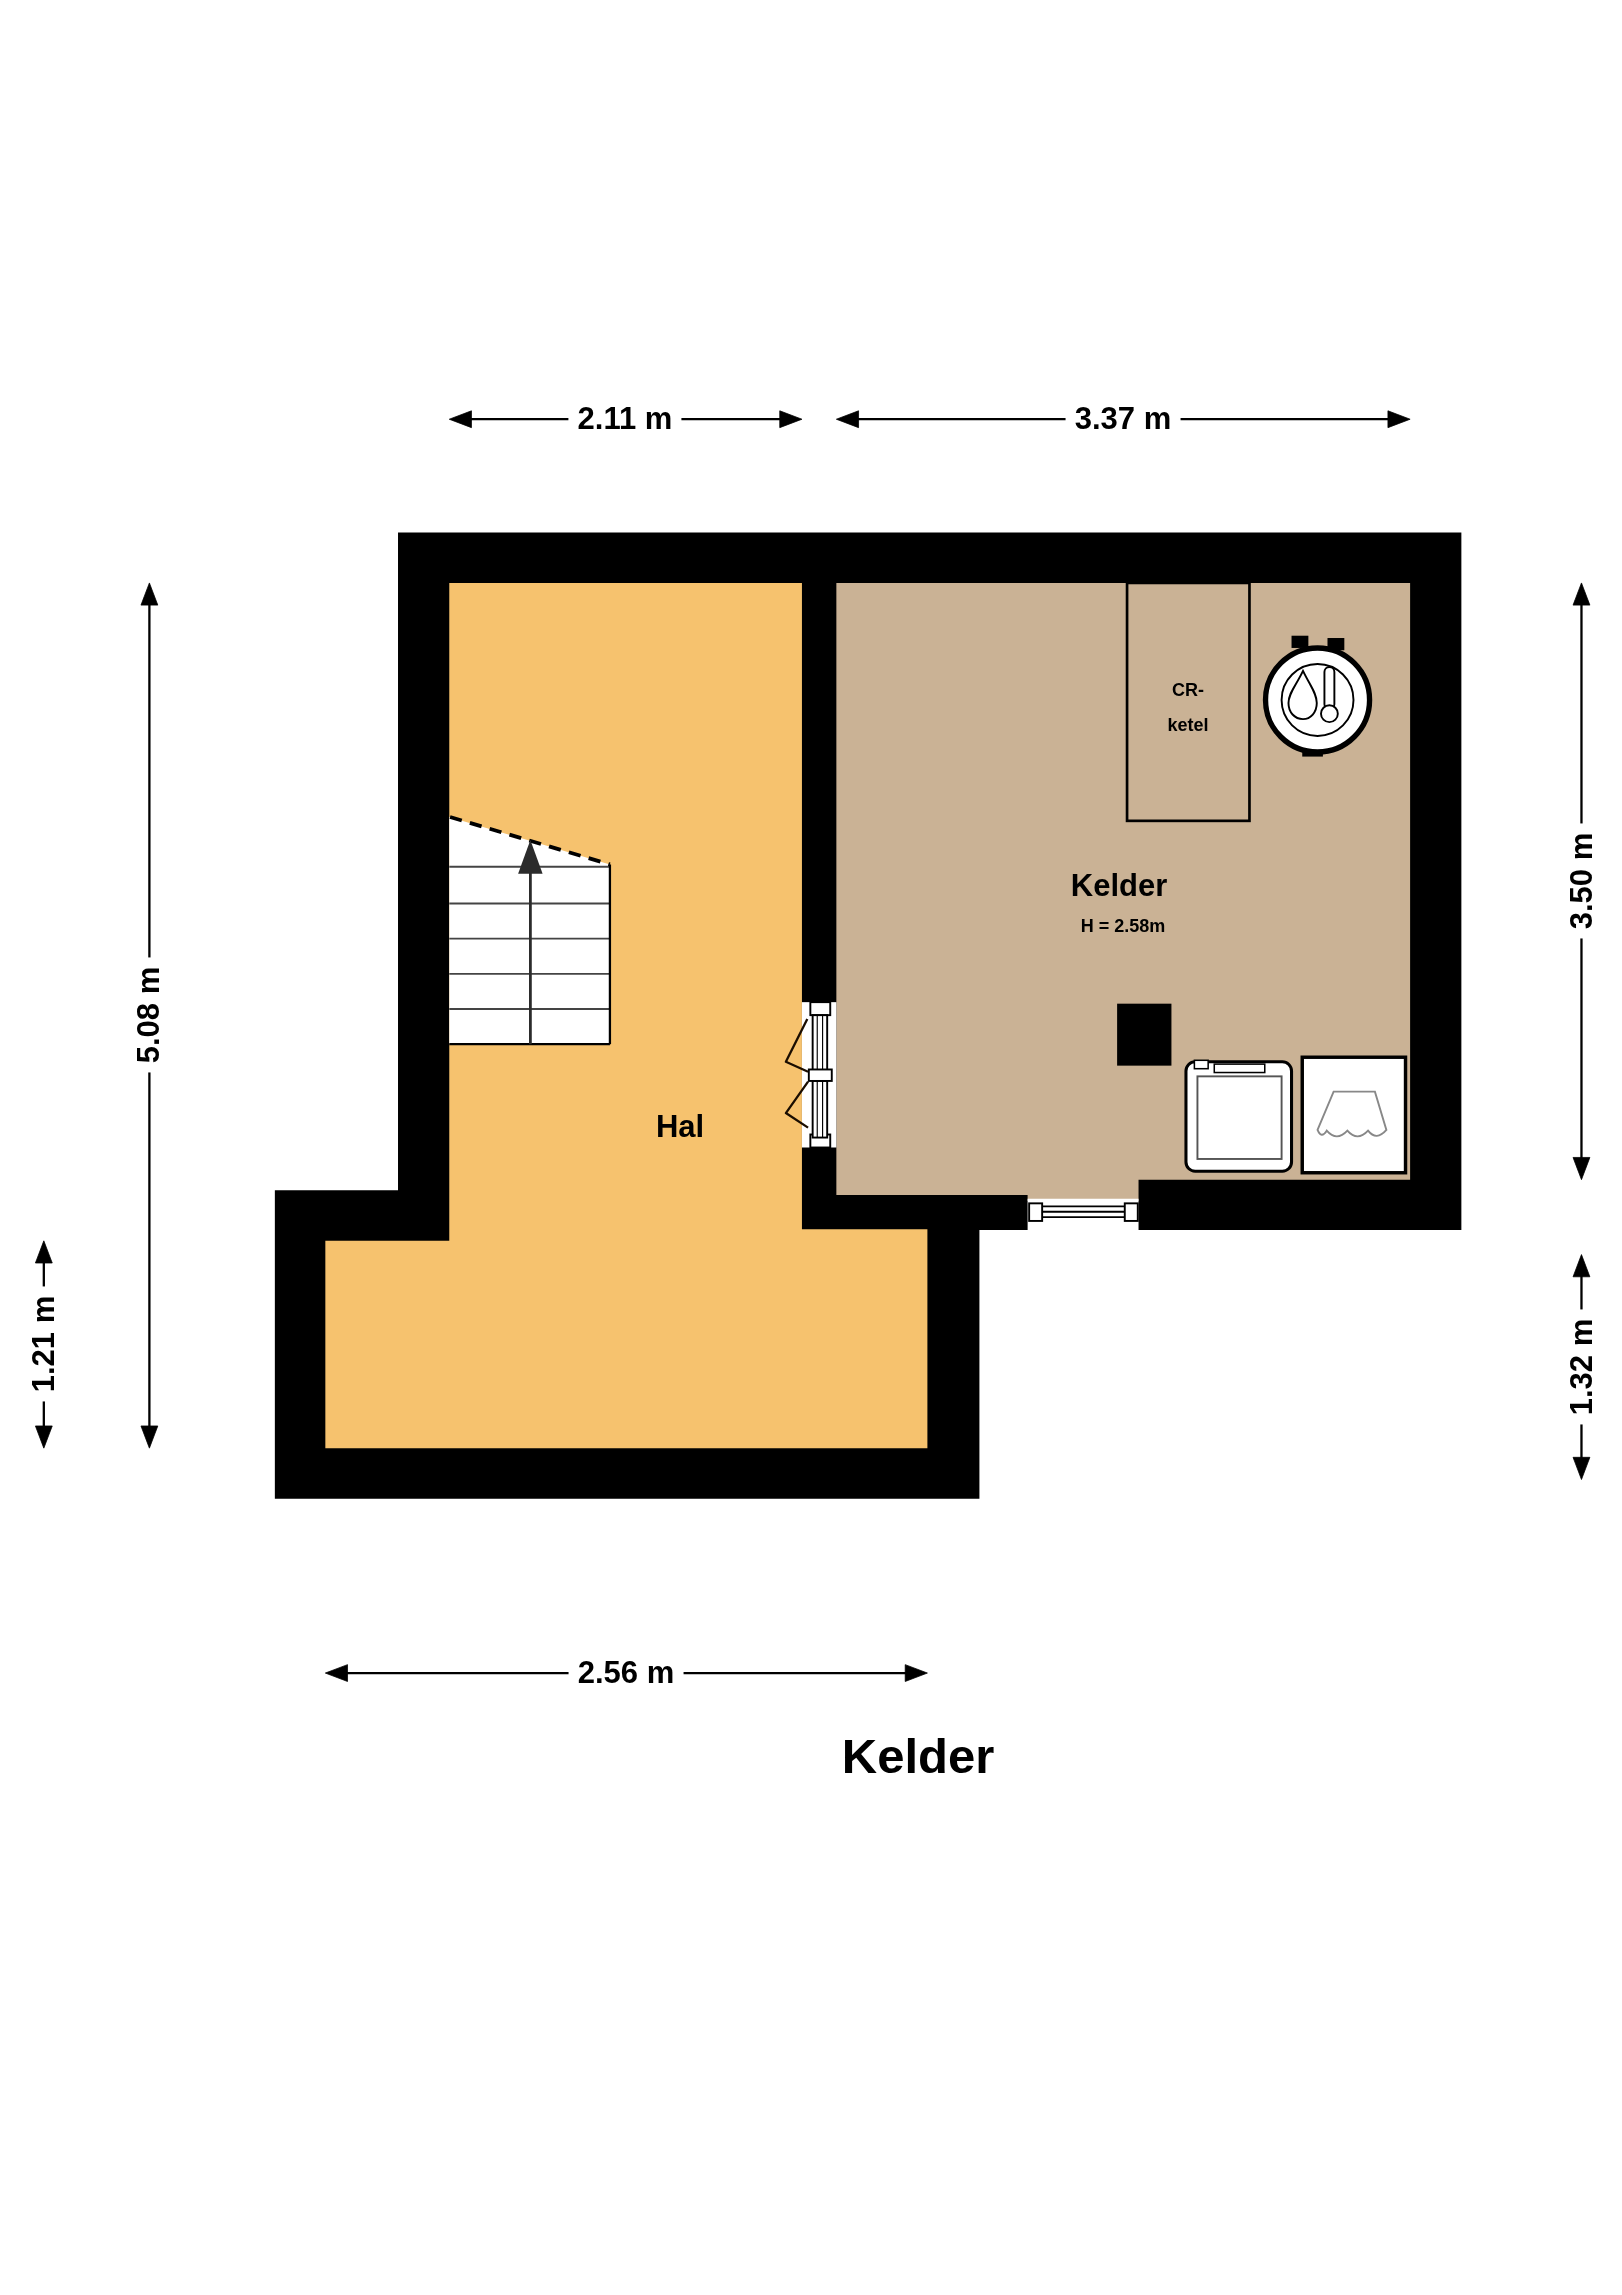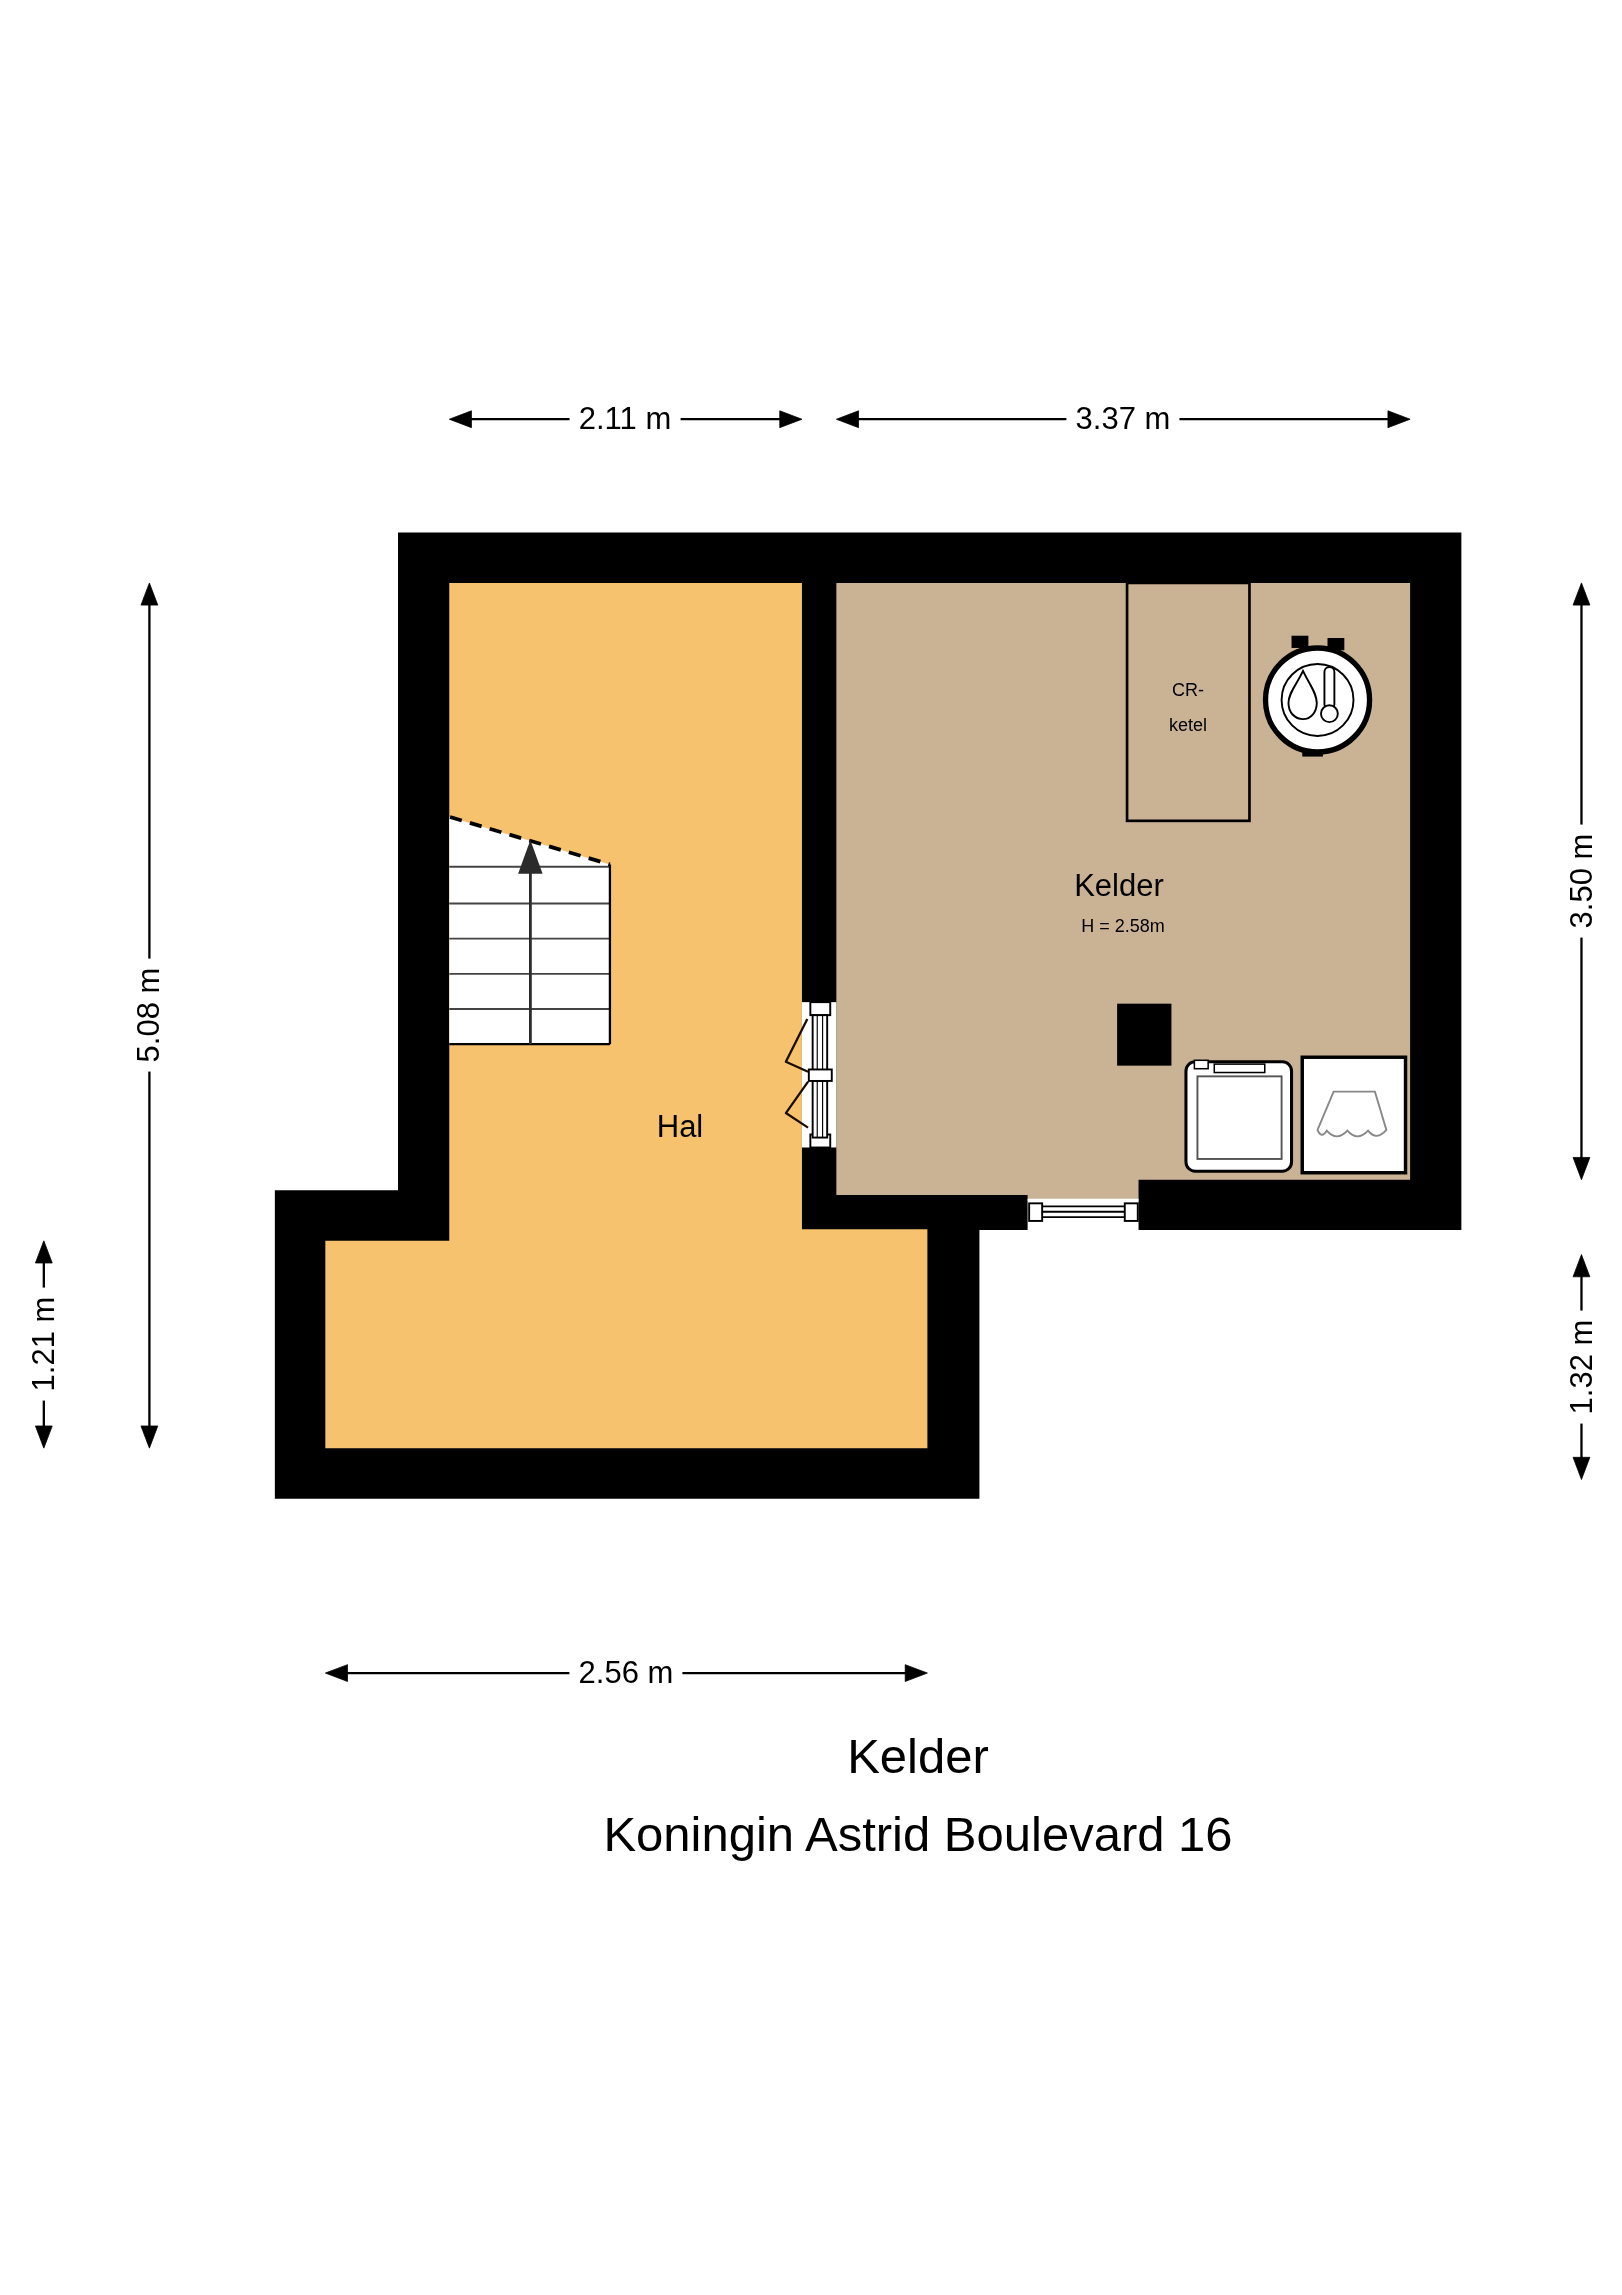--- a/index.html
+++ b/index.html
@@ -2,20 +2,21 @@
 <html style="--c-background: #FFFFFF; --c-wall: #000000; --c-hal-floor: #F6C26E; --c-kelder-floor: #CAB295; --c-stairs-line: #444444; --c-basket-outline: #888888;font-size:12.2px"><head>
 <meta charset="utf-8">
 <style>
   html,body{margin:0;padding:0;background:#fff;}
   .canvas{
     position:relative;
     width:1623px;height:2146px;
     background:var(--c-background,#fff);
     font-family:"Liberation Sans", sans-serif;
     overflow:hidden;
+    font-weight:bold;
   }
   .plan-svg{position:absolute;left:0;top:0;}
   .lbl{
     position:absolute;
     transform:translate(-50%,-50%);
     color:#000;
     white-space:nowrap;
     background:var(--c-background,#fff);
     line-height:1;
   }
@@ -162,17 +163,16 @@
   <div class="lbl dim" style="left:626px;top:1673px">2.56 m</div>
 
   <div class="lbl on-floor room-lbl" style="left:680px;top:1126px">Hal</div>
   <div class="lbl on-floor room-lbl" style="left:1119px;top:885px">Kelder</div>
   <div class="lbl on-floor small-lbl" style="left:1123px;top:926px">H = 2.58m</div>
   <div class="lbl on-floor small-lbl" style="left:1188px;top:690px">CR-</div>
   <div class="lbl on-floor small-lbl" style="left:1188px;top:725px">ketel</div>
 
   <div class="title-block">
     <div>Kelder</div>
-    <div>Koningin Astrid Boulevard 16</div>
   </div>
 
 </div>
 
 
 </body></html>

